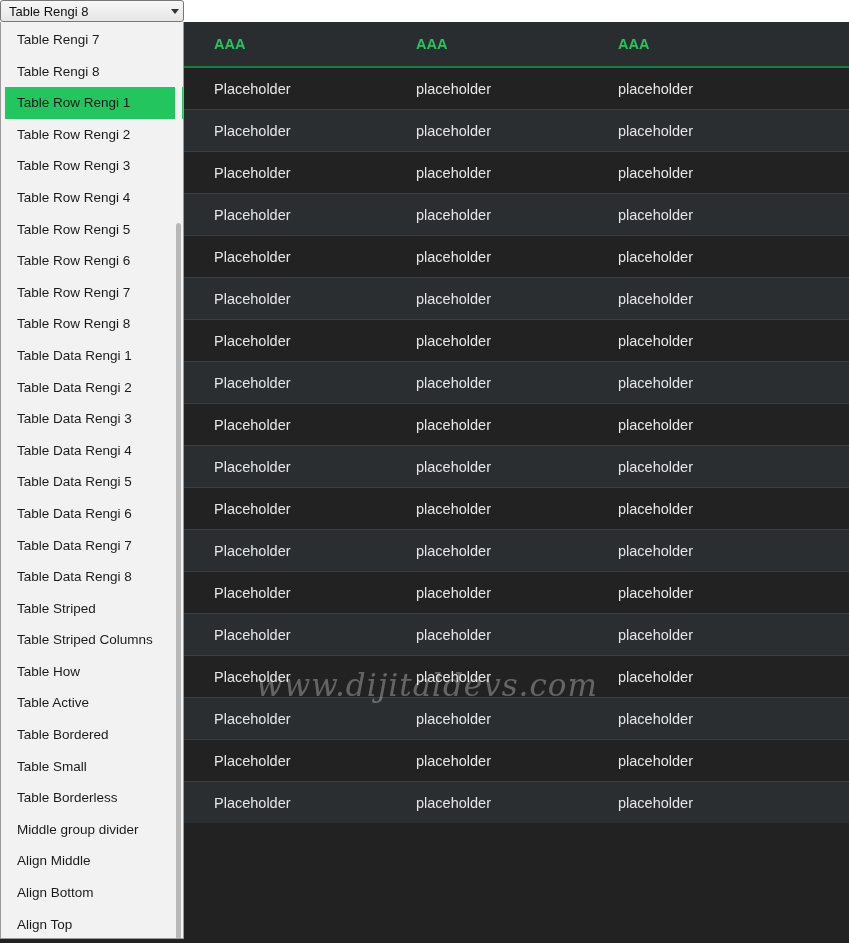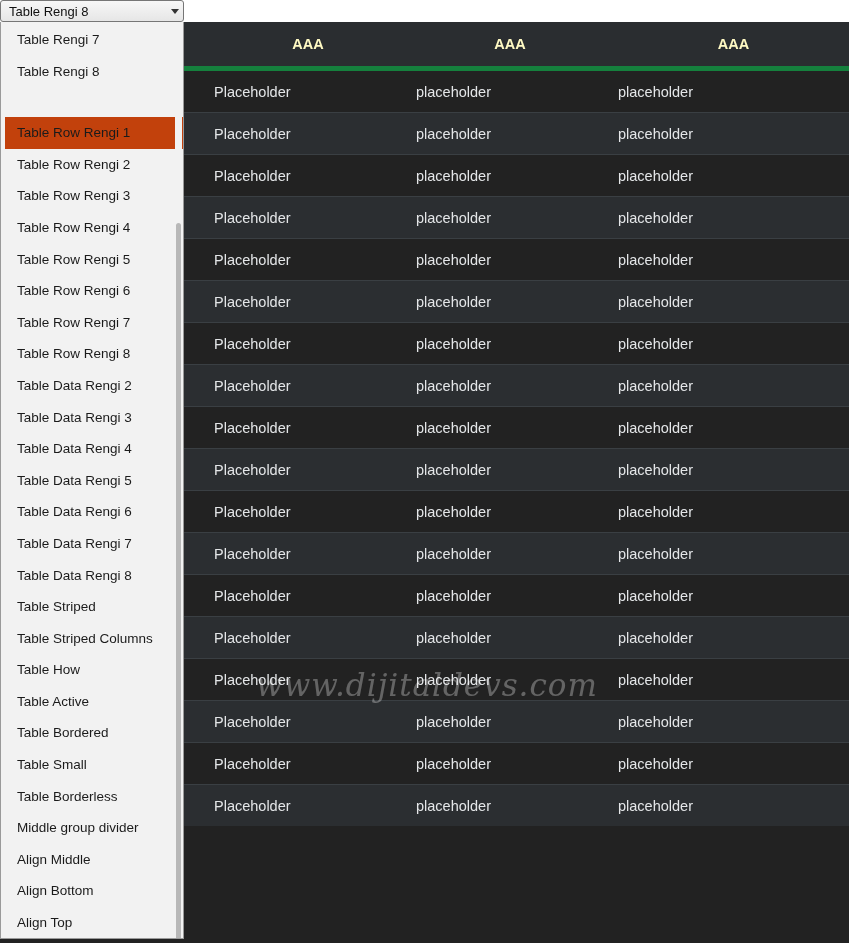--- a/index.html
+++ b/index.html
@@ -33,26 +33,26 @@
     color: #e9ecef;
     font-size: 14.5px;
   }
   table.data-table col.c0 { width: 200px; }
   table.data-table col.c1 { width: 202px; }
   table.data-table col.c2 { width: 202px; }
   table.data-table col.c3 { width: 245px; }
 
   table.data-table thead th {
     height: 44px;
-    text-align: center;
+    text-align: left;
     font-weight: bold;
     font-size: 14.5px;
-    color: #fef9c3;
+    color: #22c55e;
     padding: 0 0 0 14px;
-    border-bottom: 5px solid #15803d;
+    border-bottom: 2px solid #15803d;
     background: #2a2d30;
     vertical-align: middle;
   }
   table.data-table tbody td {
     height: 41px;
     padding: 0 0 0 14px;
     border-top: 1px solid #3a3f43;
     color: #e4e6e8;
     vertical-align: middle;
     white-space: nowrap;
@@ -139,22 +139,21 @@
   }
   #dropdown-list li {
     height: 31.6px;
     line-height: 31.6px;
     padding: 0 10px 0 12px;
     white-space: nowrap;
     overflow: hidden;
     color: #1b1b1b;
   }
   #dropdown-list li.selected {
-    background: #c2410c;
-    margin-top: 30px;
+    background: #22c55e;
   }
   
   #dd-scrollbar {
     position: absolute;
     right: 1px;
     top: 1px;
     width: 7px;
     height: 915px;
     background: #f2f2f2;
   }
@@ -313,20 +312,21 @@
       <li>Table Rengi 7</li>
       <li>Table Rengi 8</li>
       <li class="selected">Table Row Rengi 1</li>
       <li>Table Row Rengi 2</li>
       <li>Table Row Rengi 3</li>
       <li>Table Row Rengi 4</li>
       <li>Table Row Rengi 5</li>
       <li>Table Row Rengi 6</li>
       <li>Table Row Rengi 7</li>
       <li>Table Row Rengi 8</li>
+      <li>Table Data Rengi 1</li>
       <li>Table Data Rengi 2</li>
       <li>Table Data Rengi 3</li>
       <li>Table Data Rengi 4</li>
       <li>Table Data Rengi 5</li>
       <li>Table Data Rengi 6</li>
       <li>Table Data Rengi 7</li>
       <li>Table Data Rengi 8</li>
       <li>Table Striped</li>
       <li>Table Striped Columns</li>
       <li>Table How</li>

